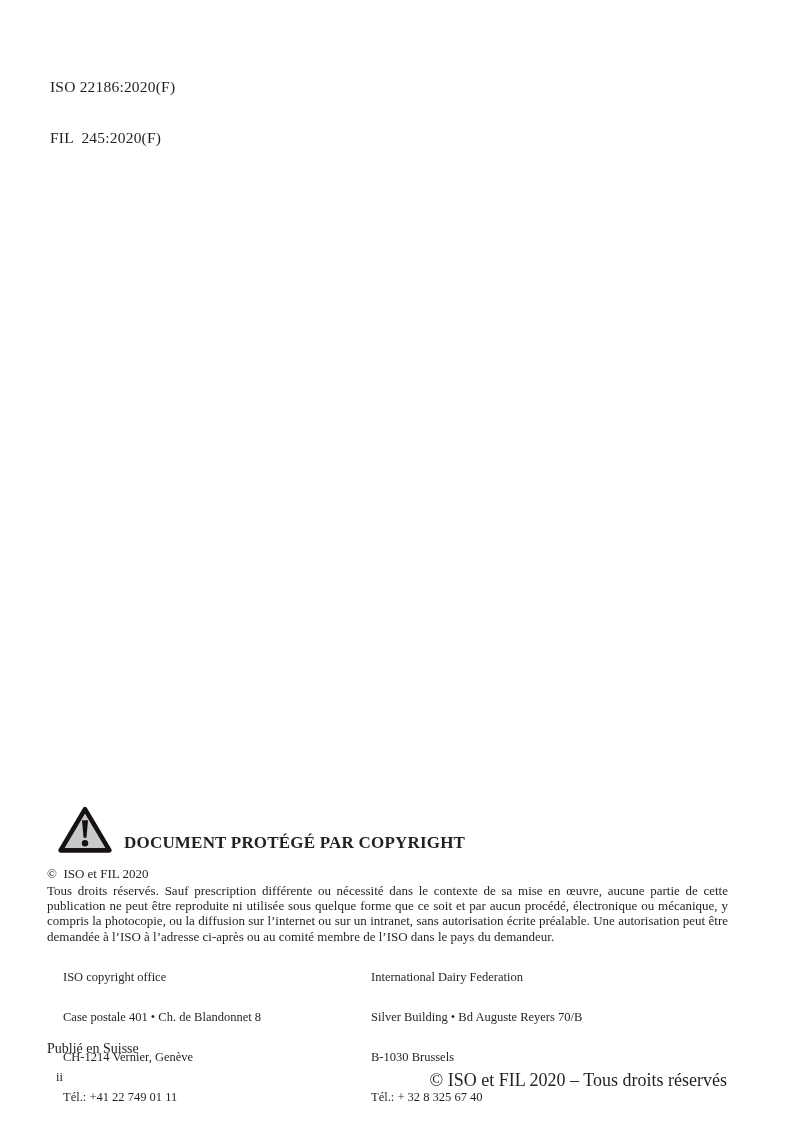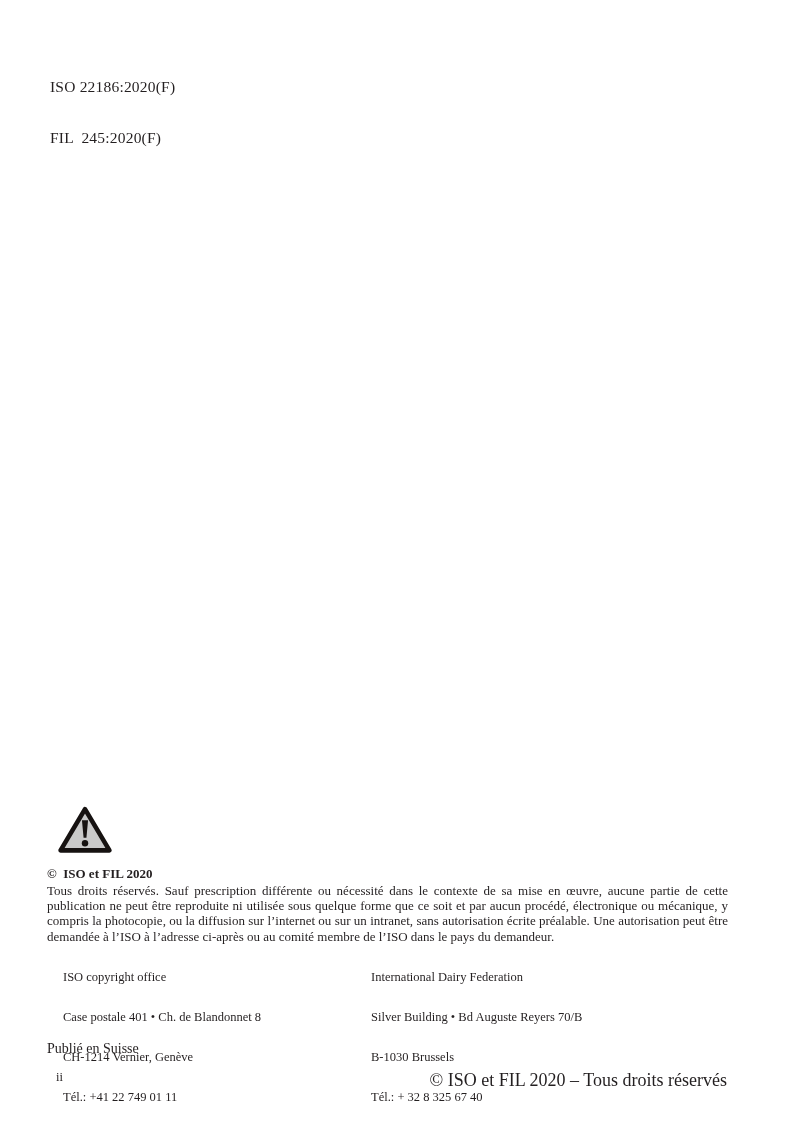--- a/index.html
+++ b/index.html
@@ -45,21 +45,20 @@
     margin-bottom: 2px;
     white-space: nowrap;
   }
 
   .copyright-line {
     position: absolute;
     left: 47px;
     top: 866px;
     font-size: 13px;
     white-space: pre;
-    font-weight: bold;
   }
 
   .notice-body {
     position: absolute;
     left: 47px;
     top: 883px;
     width: 681px;
     font-size: 13px;
     line-height: 15.2px;
     text-align: justify;
@@ -104,20 +103,21 @@
   <div>ISO 22186:2020(F)</div>
   <div>FIL  245:2020(F)</div>
 </div>
 
 <div class="banner">
   <svg class="warning-svg" viewBox="0 0 110 98" xmlns="http://www.w3.org/2000/svg" aria-hidden="true">
     <path d="M55 9 L103 90 L7 90 Z" stroke="#161211" stroke-width="9" stroke-linejoin="round" fill="#c9c9c9"></path>
     <path d="M49 31 h12 l-3.2 34 h-5.6 Z" fill="#161211"></path>
     <circle cx="55" cy="76" r="6.3" fill="#161211"></circle>
   </svg>
+  <div class="banner-title">DOCUMENT PROTÉGÉ PAR COPYRIGHT</div>
 </div>
 
 <div class="copyright-line">©  ISO et FIL 2020</div>
 
 <p class="notice-body">Tous droits réservés. Sauf prescription différente ou nécessité dans le contexte de sa mise en œuvre, aucune partie de cette publication ne peut être reproduite ni utilisée sous quelque forme que ce soit et par aucun procédé, électronique ou mécanique, y compris la photocopie, ou la diffusion sur l’internet ou sur un intranet, sans autorisation écrite préalable. Une autorisation peut être demandée à l’ISO à l’adresse ci-après ou au comité membre de l’ISO dans le pays du demandeur.</p>
 
 <div class="addr addr-iso">
   <div class="addr-line">ISO copyright office</div>
   <div class="addr-line">Case postale 401 • Ch. de Blandonnet 8</div>
   <div class="addr-line">CH-1214 Vernier, Genève</div>

